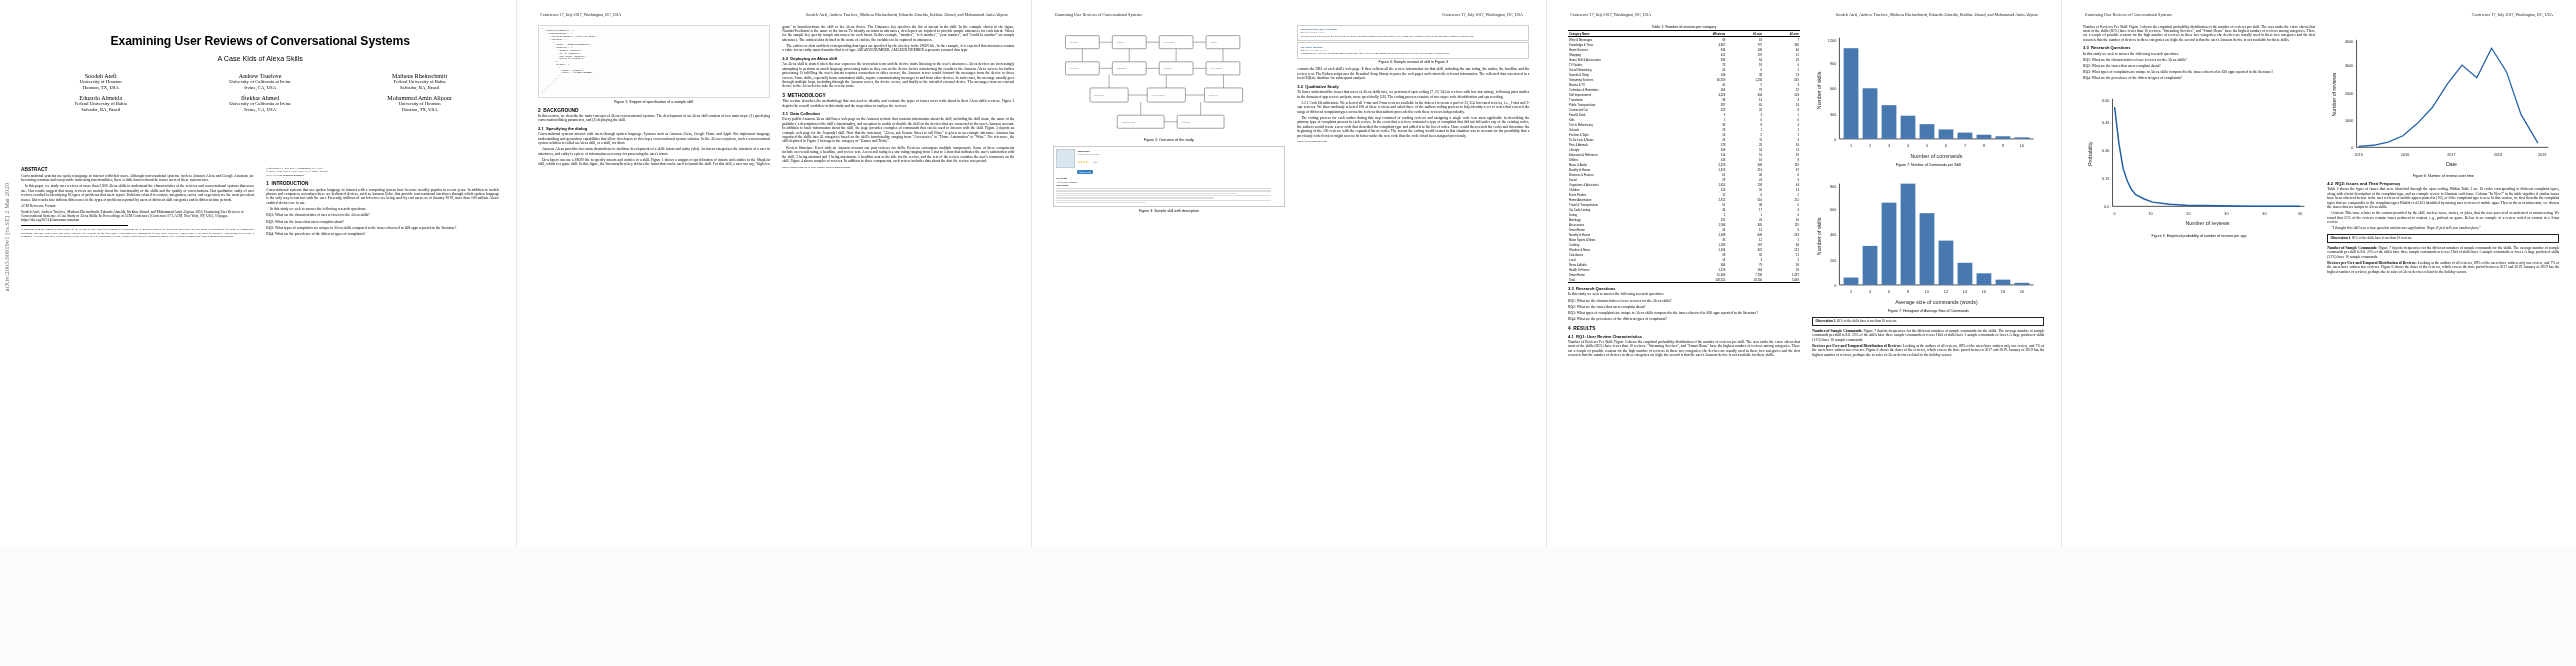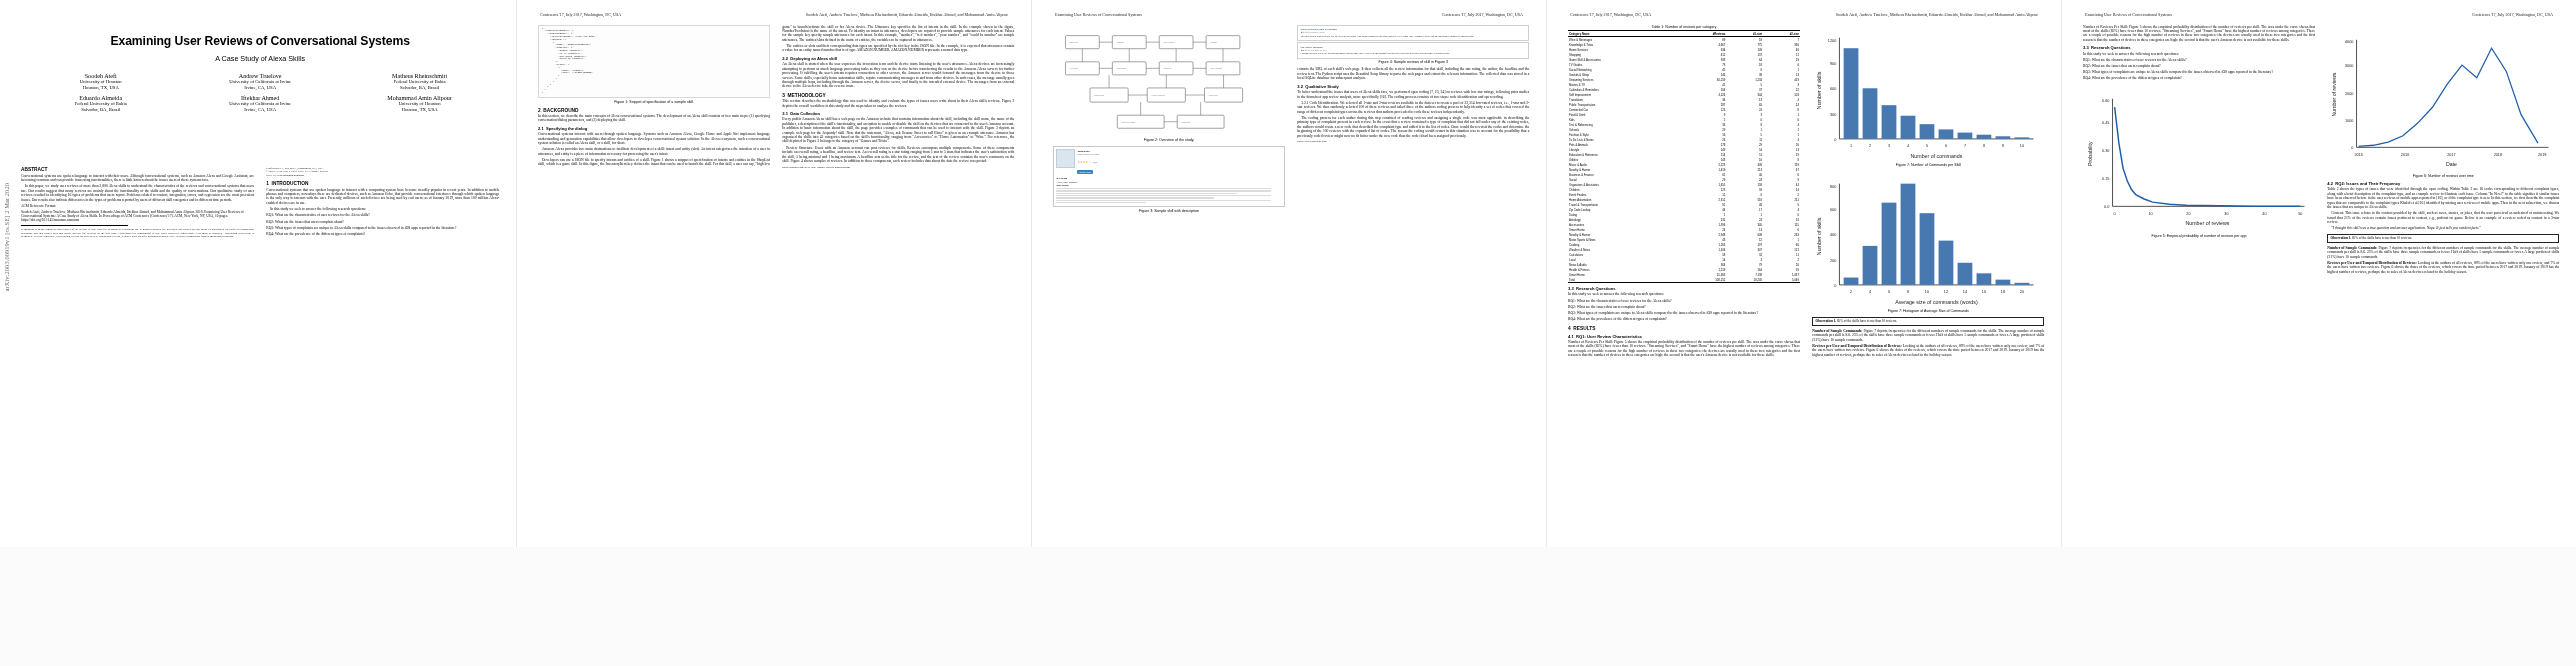--- a/index.html
+++ b/index.html
@@ -147,21 +147,21 @@
 </style>
 </head>
 <body>
 
 <div class="deck">
 
   <section class="page p1">
     <div class="arxiv">arXiv:2003.00919v1  [cs.SE]  2 Mar 2020</div>
 
     <h1 class="title">Examining User Reviews of Conversational Systems</h1>
-    <div class="subtitle">A Case Study of Alexa Skills</div>
+    <div class="subtitle">A Case Kids of Alexa Skills</div>
 
     <div class="authors">
       <div class="arow">
         <div class="acell">
           <div class="aname">Soodeh Atefi</div>
           <div class="aaff">University of Houston</div>
           <div class="aaff">Houston, TX, USA</div>
         </div>
         <div class="acell">
           <div class="aname">Andrew Truelove</div>

